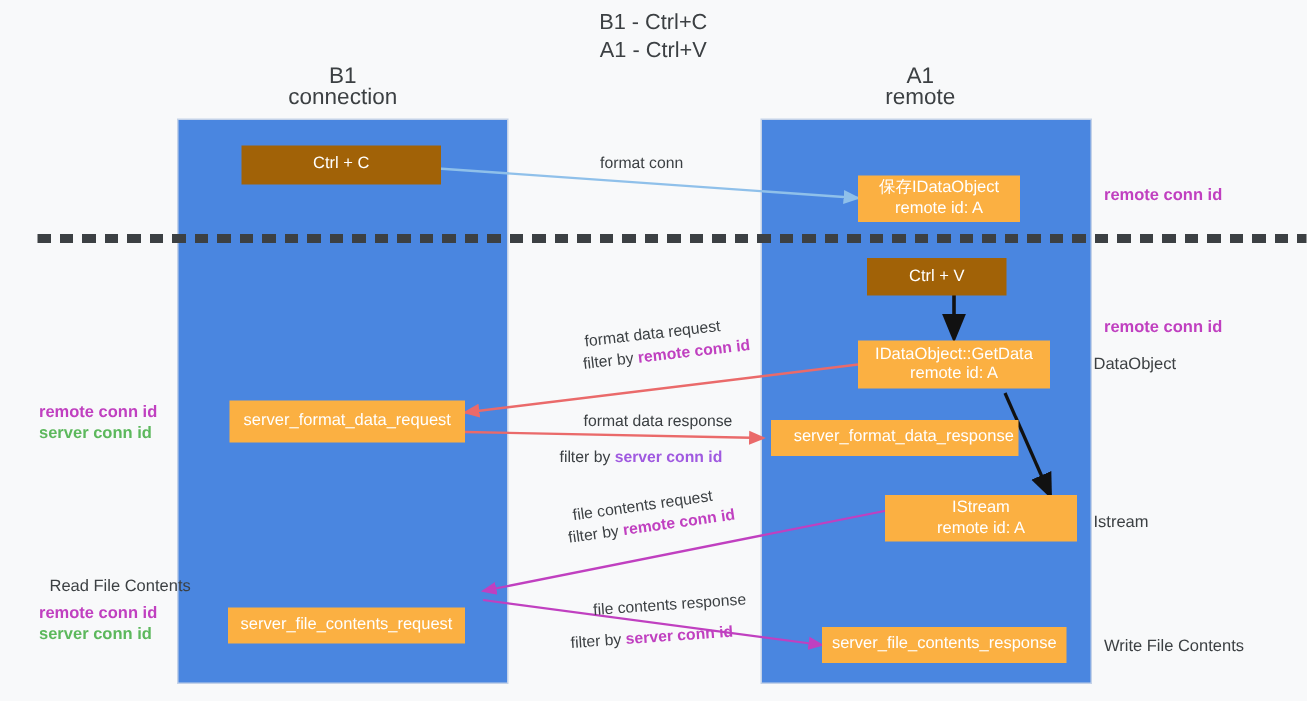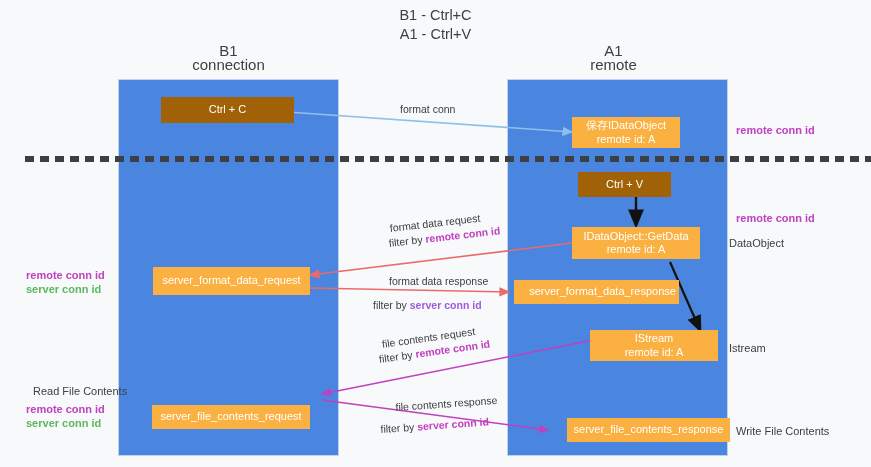--- a/index.html
+++ b/index.html
@@ -126,21 +126,21 @@
 
   <div class="node orange" style="left:153px;top:267px;width:157px;height:28px;">server_format_data_request</div>
 
   <div class="node orange" style="left:514px;top:280px;width:165px;height:24px;padding-left:16px;">server_format_data_response</div>
 
   <div class="node orange" style="left:590px;top:330px;width:128px;height:31px;">IStream
 remote id: A</div>
 
   <div class="node orange" style="left:152px;top:385px;width:158px;height:24px;margin-top:20px;">server_file_contents_request</div>
 
-  <div class="node orange" style="left:548px;top:418px;width:163px;height:24px;margin-left:19px;">server_file_contents_response</div>
+  <div class="node orange" style="left:548px;top:418px;width:163px;height:24px;">server_file_contents_response</div>
 
   <div class="cap" style="left:400px;top:102px;">format conn</div>
 
   <div class="cap r" style="left:389px;top:221px;transform:rotate(-6.5deg);">
     <span>format data request</span>
   </div>
   <div class="cap r" style="left:388px;top:236px;transform:rotate(-6.5deg);">
     <span>filter by </span><span class="magenta">remote conn id</span>
   </div>
 

